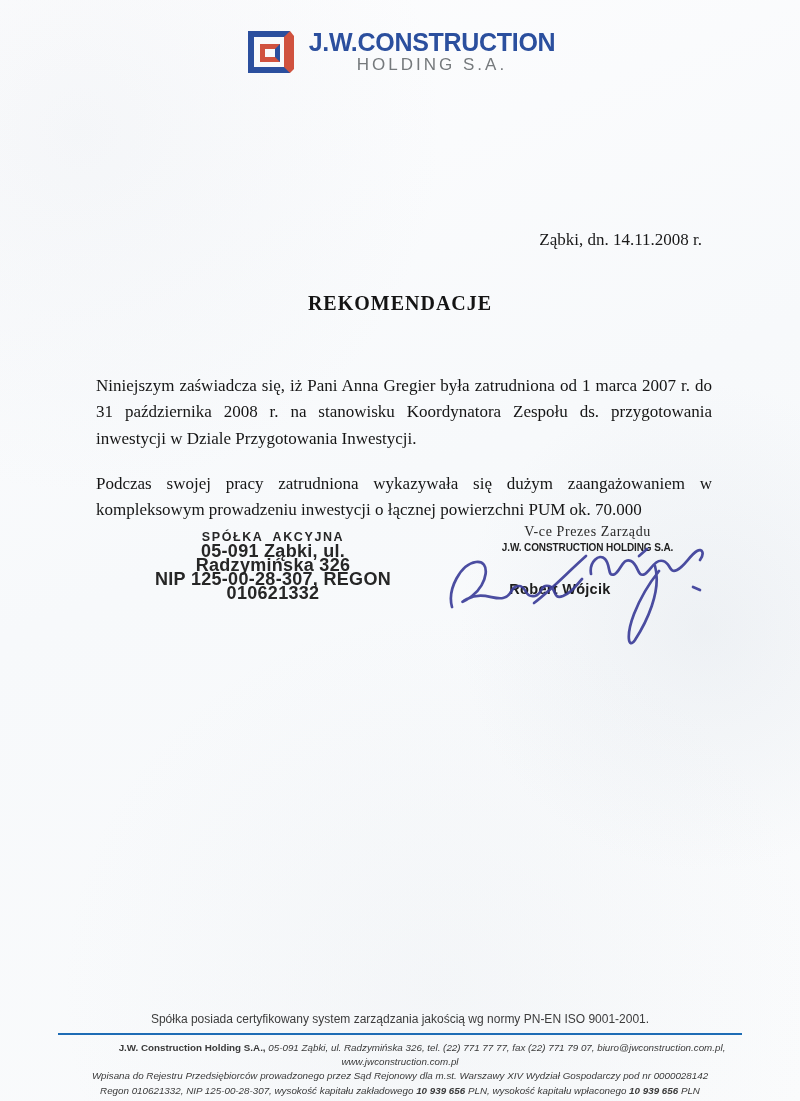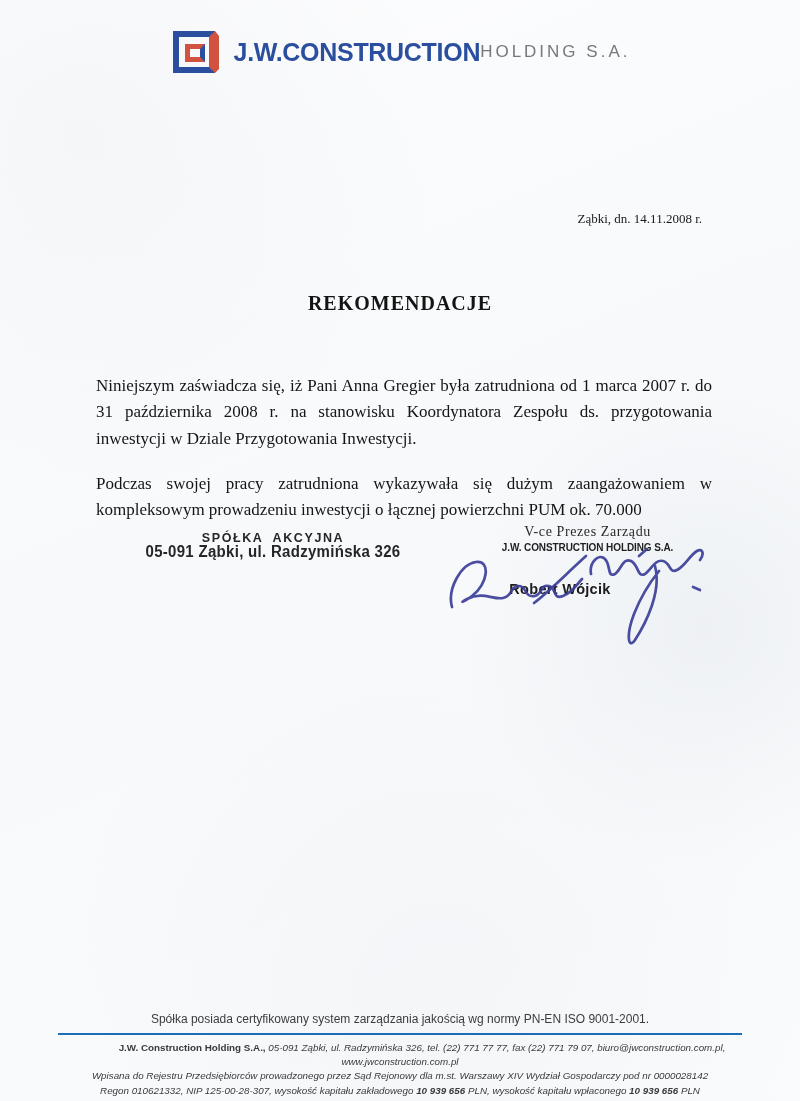--- a/index.html
+++ b/index.html
@@ -16,34 +16,34 @@
     overflow:hidden;
     font-family:"Liberation Serif", serif;
     color:#1b1b1b;
   }
   
   .logo{
     position:absolute;top:27px;left:0;right:0;
     display:flex;justify-content:center;align-items:center;gap:12px;
   }
   .logo-icon{width:52px;height:50px;flex:0 0 auto;}
-  .logo-text{display:flex;flex-direction:row;align-items:center;justify-content:flex-end;}
+  .logo-text{display:flex;flex-direction:column;align-items:center;justify-content:flex-end;}
   .logo-name{
     font-family:"Liberation Sans", sans-serif;
     font-weight:bold;font-size:25px;line-height:26px;
     color:#2b4f9e;letter-spacing:-.3px;
   }
   .logo-sub{
     font-family:"Liberation Sans", sans-serif;
     font-size:17px;line-height:20px;color:#75797c;letter-spacing:3px;
   }
   
   .date-line{
-    position:absolute;top:211px;right:98px;
-    font-size:13px;color:#191919;
+    position:absolute;top:230px;right:98px;
+    font-size:17px;color:#191919;
   }
   .letter-title{
     position:absolute;top:292px;left:0;right:0;
     text-align:center;font-size:20px;font-weight:bold;letter-spacing:1px;
     color:#141414;
   }
   
   .body-text{
     position:absolute;left:96px;top:357px;width:616px;
     font-size:17px;line-height:1.55;text-align:justify;color:#151515;
@@ -52,21 +52,21 @@
   
   .stamp-left{
     position:absolute;left:145px;top:532px;width:256px;
     text-align:center;
     font-family:"Liberation Sans", sans-serif;
     font-weight:bold;color:#262626;
     transform:scaleY(1.04);
   }
   .stamp-left .l1{font-size:13.5px;line-height:14px;letter-spacing:.2px;}
   .stamp-left .l2{font-size:12.5px;line-height:13px;letter-spacing:1.6px;word-spacing:5px;}
-  .stamp-left .l3,.stamp-left .l4{font-size:15px;line-height:13.5px;letter-spacing:.3px;}
+  .stamp-left .l3,.stamp-left .l4{font-size:18px;line-height:13.5px;letter-spacing:.3px;}
   .sig-block{
     position:absolute;left:445px;top:524px;width:285px;
     text-align:center;color:#222;
   }
   .sig-role{font-size:14px;line-height:16px;letter-spacing:.6px;color:#2a2a2a;}
   .sig-company{
     font-family:Liberation Sans, sans-serif;font-weight:bold;
     font-size:10px;line-height:15px;letter-spacing:-.1px;color:#1f1f1f;
   }
   .sig-printed{
@@ -119,20 +119,21 @@
   <div class="letter-title">REKOMENDACJE</div>
 
   <div class="body-text">
     <p>Niniejszym zaświadcza się, iż Pani Anna Gregier była zatrudniona od 1 marca 2007 r. do 31 października 2008 r.  na stanowisku Koordynatora Zespołu ds.  przygotowania inwestycji w Dziale Przygotowania Inwestycji.</p>
     <p>Podczas swojej pracy zatrudniona wykazywała się dużym zaangażowaniem w kompleksowym prowadzeniu inwestycji o łącznej powierzchni PUM ok. 70.000</p>
   </div>
 
   <div class="stamp-left">
     <div class="l2">SPÓŁKA AKCYJNA</div>
     <div class="l3">05-091 Ząbki, ul. Radzymińska 326</div>
+    <div class="l4">NIP 125-00-28-307, REGON 010621332</div>
   </div>
 
   <div class="sig-block">
     <div class="sig-role">V-ce Prezes Zarządu</div>
     <div class="sig-company">J.W. CONSTRUCTION HOLDING S.A.</div>
   </div>
 
   <div class="sig-printed">Robert Wójcik</div>
 
   <svg class="signature-svg" viewBox="0 0 290 118" aria-hidden="true">

